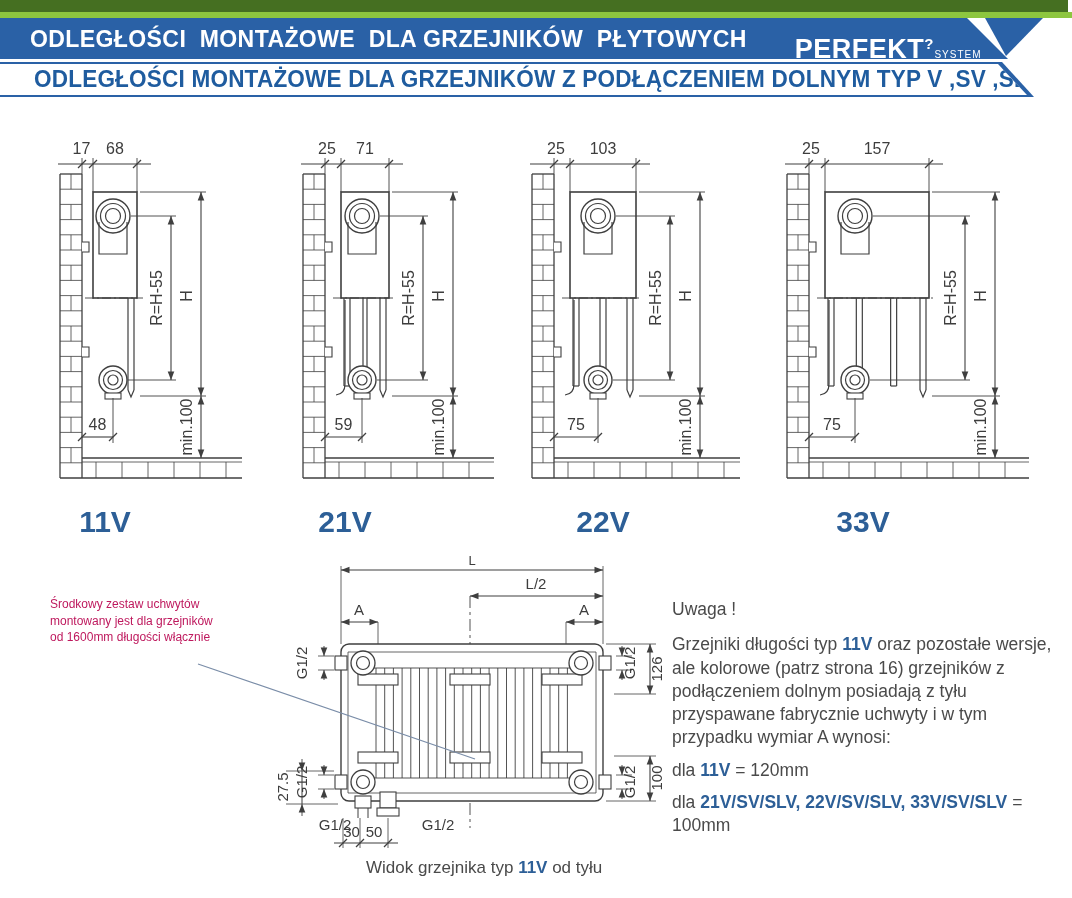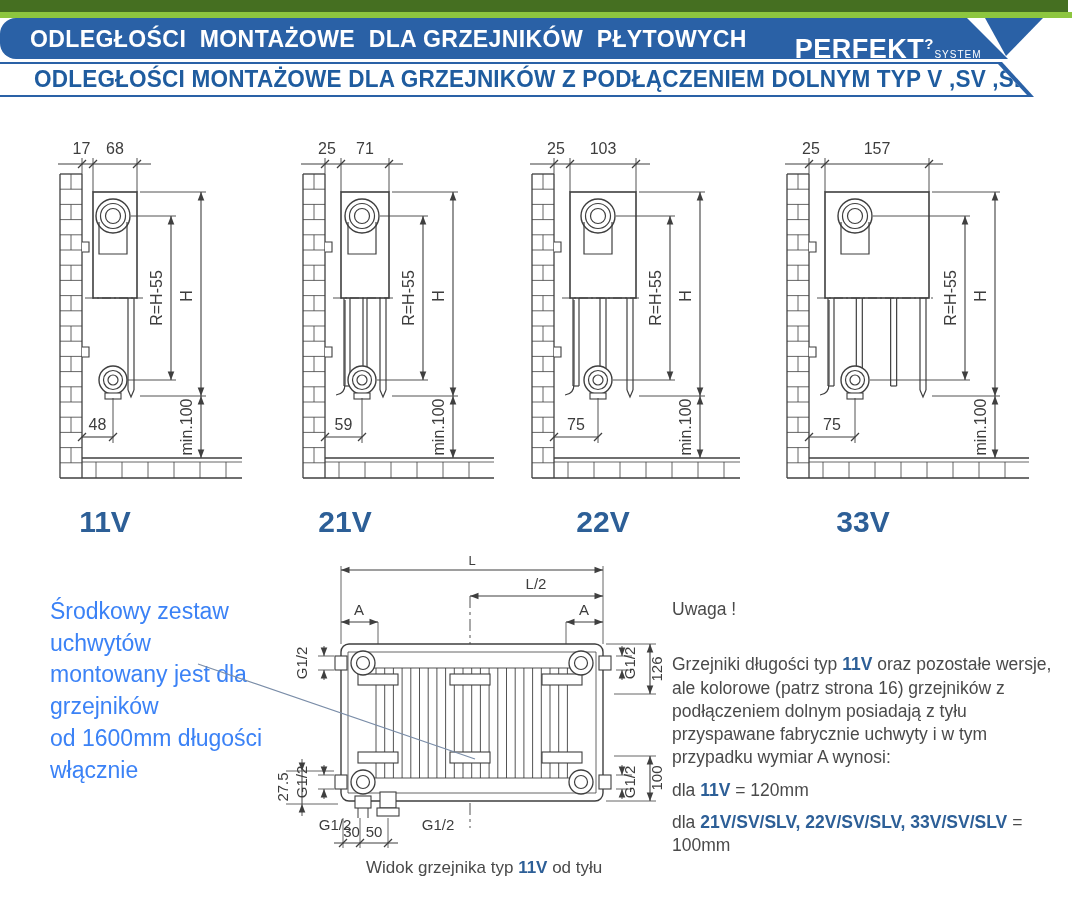--- a/index.html
+++ b/index.html
@@ -2,21 +2,21 @@
 <html><head>
 <meta charset="utf-8">
 <style>
   html,body{margin:0;padding:0;background:#ffffff;font-family:"Liberation Sans",sans-serif;}
   #page{position:relative;width:1072px;height:898px;background:#fff;overflow:hidden;}
 
   
   .green-dark{position:absolute;left:0;top:0;width:1068px;height:12px;background:#456f21;}
   .green-light{position:absolute;left:0;top:12px;width:1072px;height:6px;background:#8dc63f;}
   .banner-blue{position:absolute;left:0;top:18px;width:1072px;height:41px;background:#2a61a6;
-    clip-path:polygon(0 0,967px 0,1008px 100%,0 100%);display:flex;align-items:center;padding-left:30px;box-sizing:border-box;border-radius:16px;}
+    clip-path:polygon(0 0,967px 0,1008px 100%,0 100%);display:flex;align-items:center;padding-left:30px;box-sizing:border-box;}
   .banner-tail{position:absolute;left:975px;top:18px;width:70px;height:40px;background:#2a61a6;
     clip-path:polygon(10px 0,68px 0,31px 38px);}
   .banner-title{color:#ffffff;font-weight:bold;font-size:24px;letter-spacing:.4px;white-space:pre;transform:scaleX(.96);transform-origin:left center;}
   .brand{display:flex;align-items:baseline;margin-left:18px;margin-top:22px;}
   .brand-main{color:#fff;font-weight:bold;font-size:27px;letter-spacing:.5px;}
   .brand-mark{color:#fff;font-weight:bold;font-size:15px;vertical-align:super;position:relative;top:-9px;}
   .brand-sub{color:#fff;font-size:10px;letter-spacing:1px;margin-left:1px;}
   .banner-white-outer{position:absolute;left:0;top:62px;width:1072px;height:35px;background:#2a61a6;
     clip-path:polygon(0 0,1002px 0,1034px 100%,0 100%);}
   .banner-white-inner{position:absolute;left:0;top:2px;width:1072px;height:31px;background:#ffffff;
@@ -25,27 +25,27 @@
 
   
   .col{position:absolute;top:140px;}
   .type-label{position:absolute;top:505px;width:70px;text-align:center;color:#2d5f97;font-size:30px;font-weight:700;}
   svg text{font-family:"Liberation Sans",sans-serif;font-size:16px;fill:#3d3d3d;}
   svg text.small{font-size:15px;}
   svg text.tiny{font-size:13px;}
 
   
   #bottom{position:absolute;left:0;top:556px;width:1072px;height:342px;}
-  .note-left{position:absolute;left:50px;top:40px;width:280px;color:#3b82f6;font-size:23px;line-height:1.38;}
+  .note-left{position:absolute;left:50px;top:40px;width:280px;color:#be185d;font-size:12px;line-height:1.38;}
   .rear-svg{position:absolute;left:278px;top:0;}
   .caption{position:absolute;left:366px;top:302px;font-size:17px;color:#4a4a4a;}
   .caption .pre{white-space:pre;}
   .hl{color:#2d5f97;font-weight:bold;}
   .note-right{position:absolute;left:672px;top:42px;width:398px;color:#4a4a4a;font-size:17.5px;line-height:1.33;}
-  .note-right .title{margin-bottom:32px;}
+  .note-right .title{margin-bottom:12px;}
   .note-right .line{margin-top:9px;}
   #leader{position:absolute;left:0;top:0;pointer-events:none;}
 </style>
 </head>
 <body>
 
 <div id="page">
 
   <div class="green-dark"></div>
   <div class="green-light"></div>

